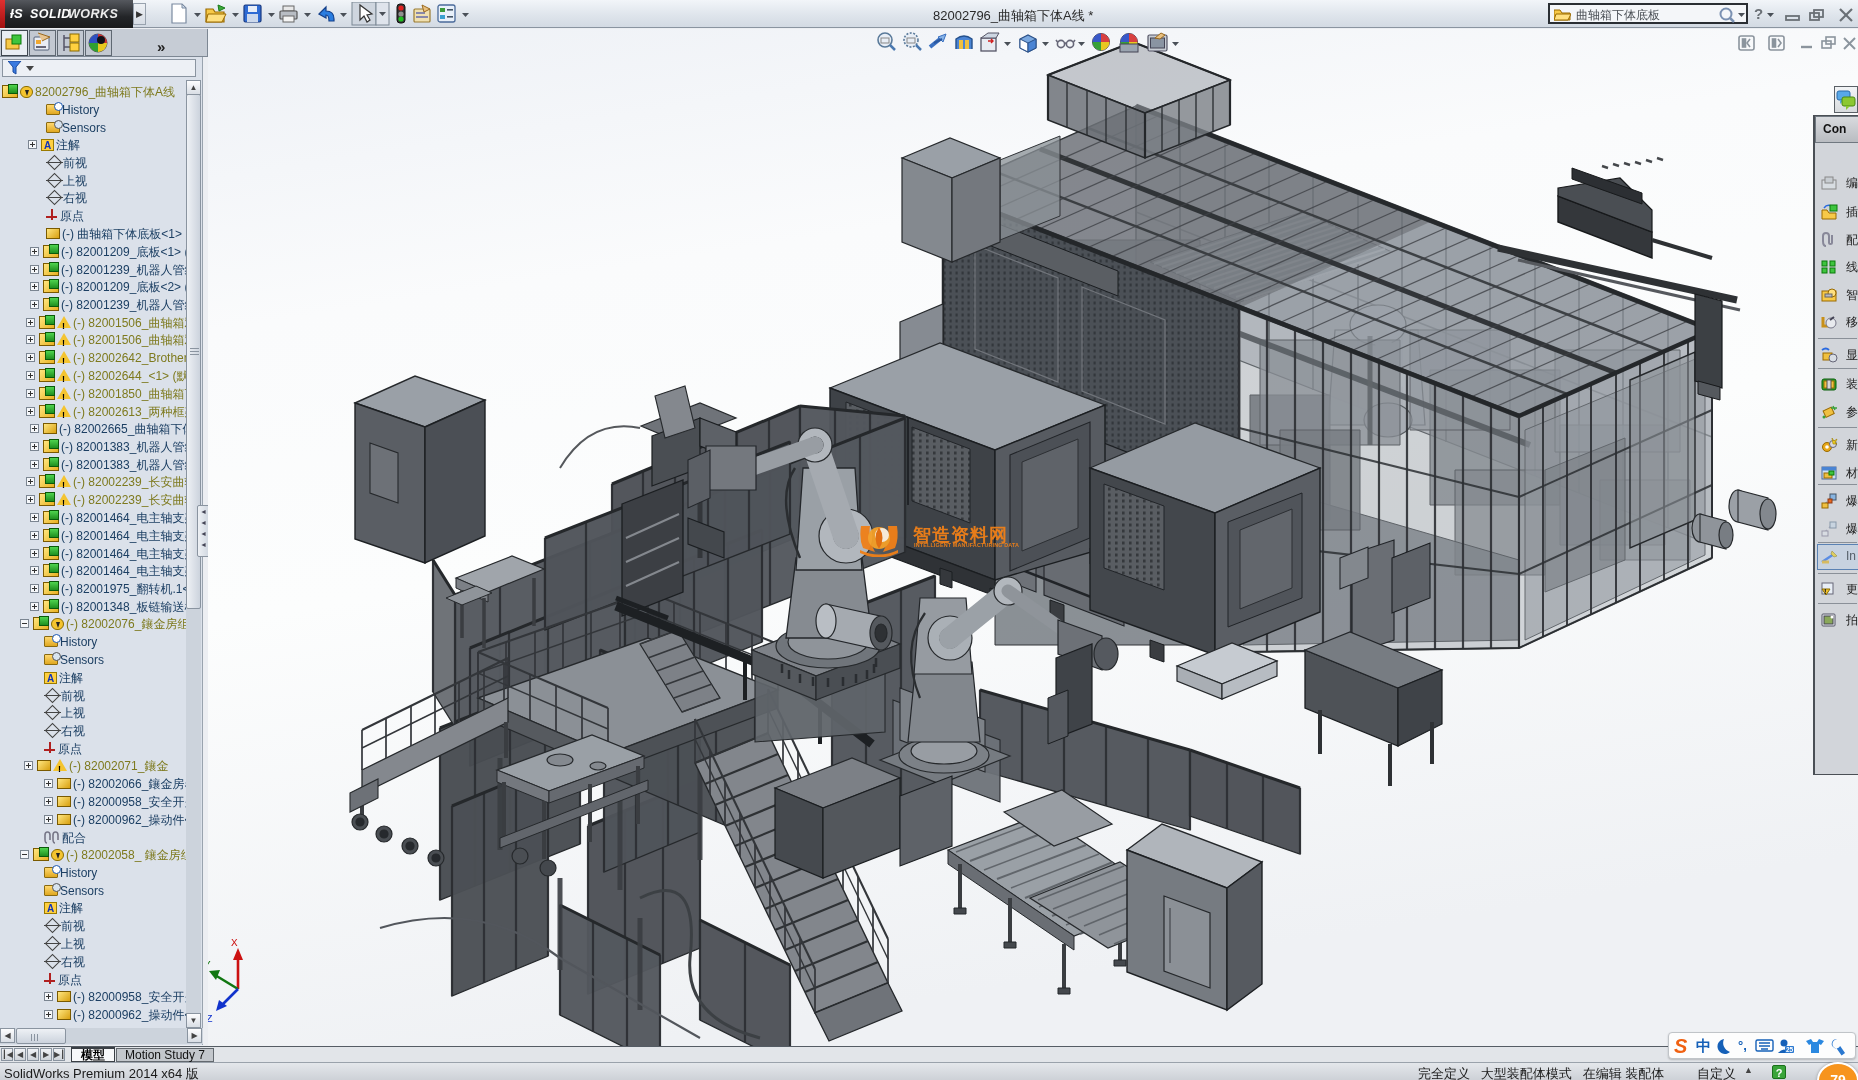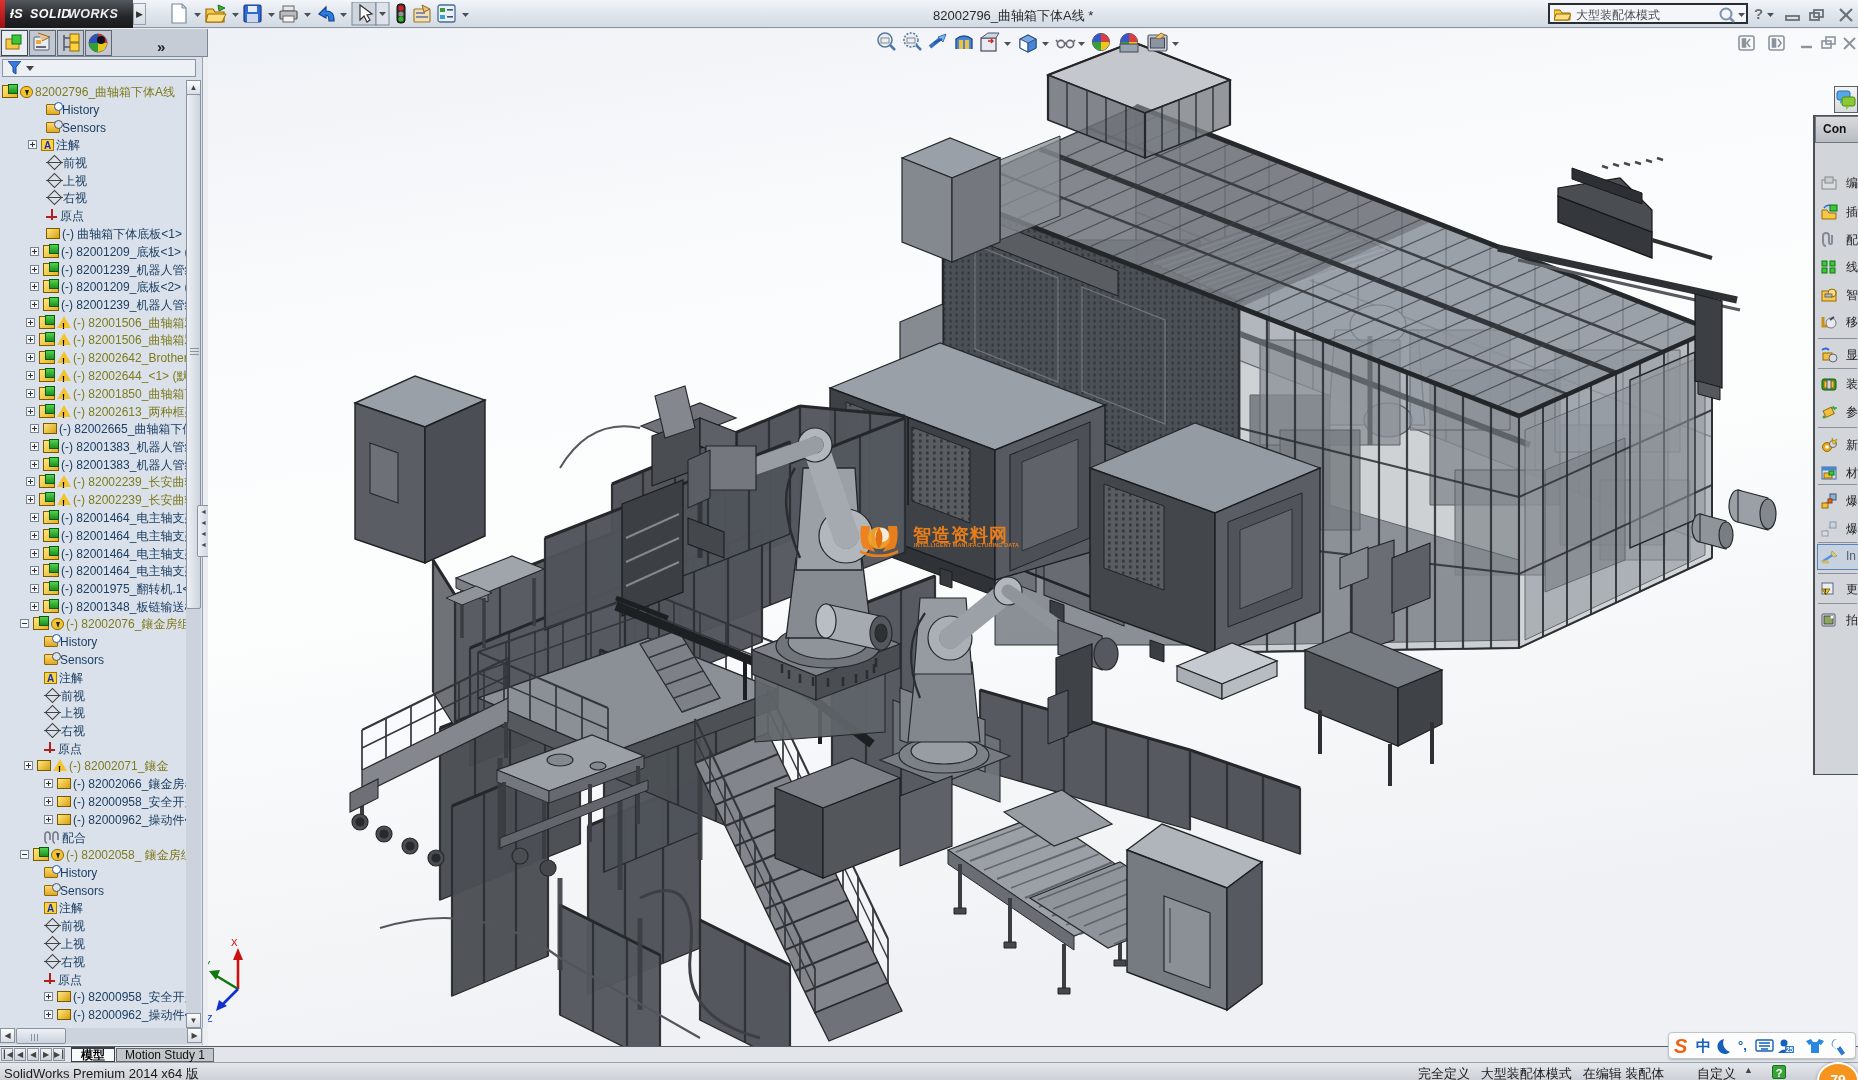--- a/index.html
+++ b/index.html
@@ -61,21 +61,21 @@
       <rect x="9" y="11" width="6" height="1.6" fill="#456"></rect>
     </g>
     <polygon points="296,11 303,11 299.5,15" fill="#4a5058"></polygon>
   </svg>
 <div class="ab" id="title">82002796_曲轴箱下体A线 *</div>
 <div class="ab" style="left:1548px;top:3px;width:200px;height:21px;background:#f4f6f9;border:2px solid #2a2e33">
     <svg class="ab" style="left:4px;top:2px" width="17" height="14">
       <polygon points="0,3 6,3 8,6 16,6 16,13 0,13" fill="#f7c948" stroke="#9a6a00"></polygon>
       <polygon points="2,7 17,7 14,13 0,13" fill="#ffe080" stroke="#9a6a00"></polygon>
     </svg>
-    <span class="ab" style="left:26px;top:2px;font-size:12px;color:#4a4f55">大型装配体模式</span>
+    <span class="ab" style="left:26px;top:2px;font-size:12px;color:#4a4f55">曲轴箱下体底板</span>
     <svg class="ab" style="left:168px;top:1px" width="28" height="18">
       <circle cx="8" cy="8" r="5.5" fill="none" stroke="#7b91b2" stroke-width="2"></circle>
       <line x1="12" y1="12" x2="16" y2="16" stroke="#7b91b2" stroke-width="2.5"></line>
       <polygon points="20,7 27,7 23.5,11" fill="#4a5058"></polygon>
     </svg>
   </div>
 <svg class="ab" style="left:1754px;top:5px" width="104" height="18">
     <text x="0" y="14" font-size="15" font-weight="bold" fill="#6a7076" font-family="Liberation Sans">?</text>
     <polygon points="13,8 20,8 16.5,12" fill="#4a5058"></polygon>
     <rect x="32" y="11" width="13" height="4" fill="none" stroke="#6a7076" stroke-width="1.8"></rect>
@@ -988,21 +988,21 @@
     <div class="rsep" style="top:487px"></div>
     <div class="ab" style="left:2px;top:428px;width:42px;height:26px;border:1px solid #5a82b4;background:rgba(180,205,235,0.35)"></div>
   </div>
 <div class="ab" id="tabbar">
     <div class="navb" style="left:1px">┃◀</div>
     <div class="navb" style="left:14px">◀</div>
     <div class="navb" style="left:27px">◀</div>
     <div class="navb" style="left:40px">▶</div>
     <div class="navb" style="left:53px">▶┃</div>
     <div id="tabM">模型</div>
-    <div id="tabMS">Motion Study 1</div>
+    <div id="tabMS">Motion Study 7</div>
   </div>
 <div class="ab" id="sbar">
     <span class="ab" style="left:4px;top:2px">SolidWorks Premium 2014 x64 版</span>
     <span class="ab" style="left:1418px;top:2px">完全定义&nbsp;&nbsp;&nbsp;大型装配体模式&nbsp;&nbsp;&nbsp;在编辑 装配体</span>
     <span class="ab" style="left:1697px;top:2px">自定义</span>
     <span class="ab" style="left:1744px;top:2px;font-size:9px;color:#444">▲</span>
     <span class="ab" style="left:1772px;top:2px;width:14px;height:14px;background:#3aa43a;border:1px solid #1a701a;border-radius:2px;color:#fff;font-size:11px;font-weight:bold;text-align:center;line-height:14px">?</span>
   </div>
 <div class="ab" id="sogou"></div>
 <svg class="ab" style="left:1672px;top:1034px" width="182" height="24" viewBox="0 0 182 24">

